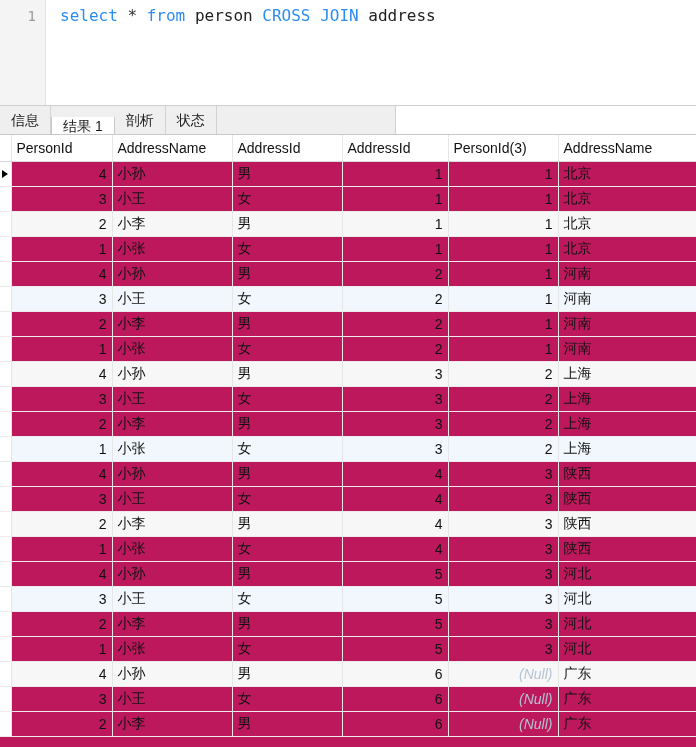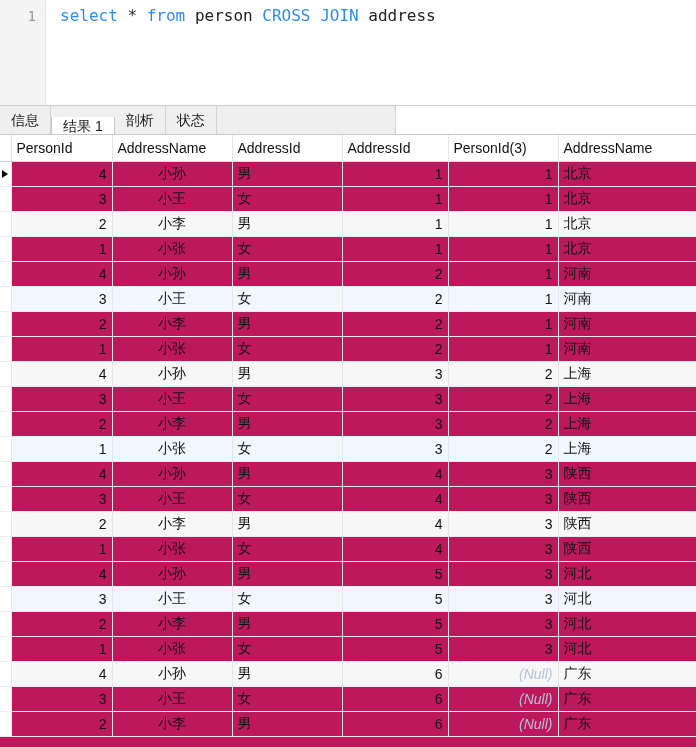--- a/index.html
+++ b/index.html
@@ -148,21 +148,21 @@
   .row-marker {
     position: absolute;
     left: 2px; top: 50%;
     transform: translateY(-50%);
     width: 0; height: 0;
     border-left: 6px solid #000000;
     border-top: 4.5px solid transparent;
     border-bottom: 4.5px solid transparent;
   }
   .c-pid      { width: 101px; text-align: right; padding-right: 5px; }
-  .c-pname    { width: 120px; text-align: center; }
+  .c-pname    { width: 120px; text-align: left; }
   .c-psex     { width: 110px; text-align: left; }
   .c-aid      { width: 106px; text-align: right; padding-right: 5px; }
   .c-pid1     { width: 110px; text-align: right; padding-right: 5px; }
   .c-aname    { width: 156px; text-align: left; border-right: 1px solid #e6e6e6; }
   th.c-pid, th.c-aid, th.c-pid1 { text-align: left; padding-left: 6px; }
   tr.tint-gray td { background: #f7f7f7; }
   tr.tint-blue td { background: #f1f7fd; }
   tr.tint-gray td.gutter-c,
   tr.tint-blue td.gutter-c { background: #ffffff; }
   td.null-cell { color: #b4c4d4; font-style: italic; }

